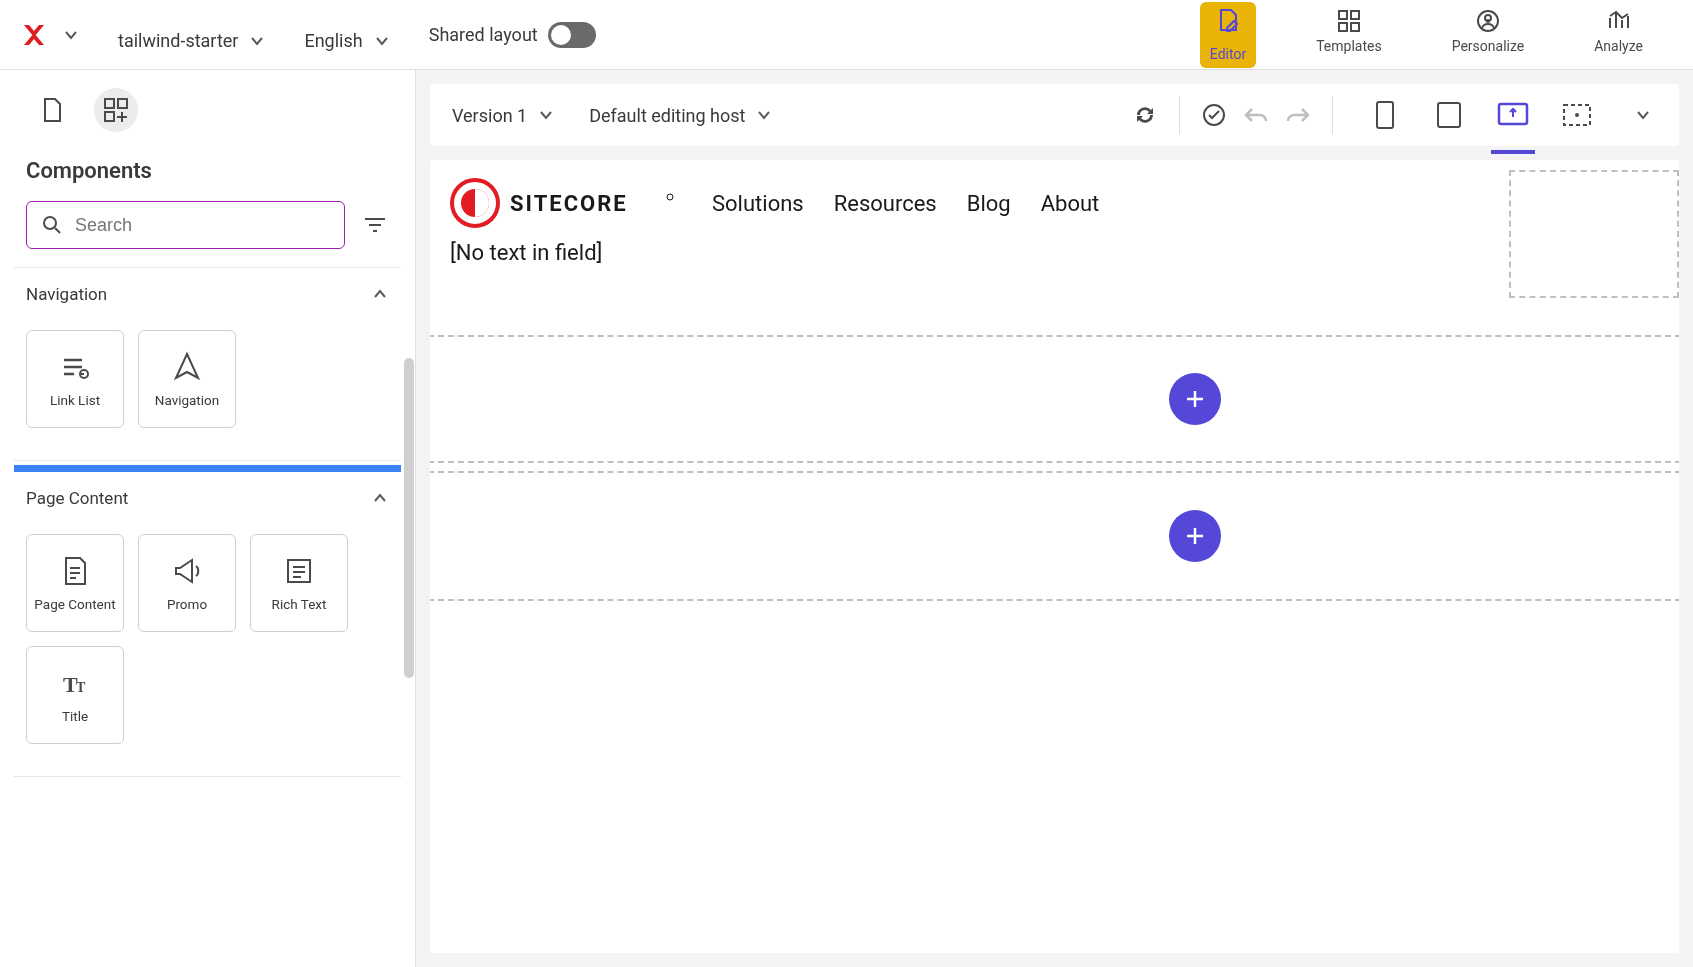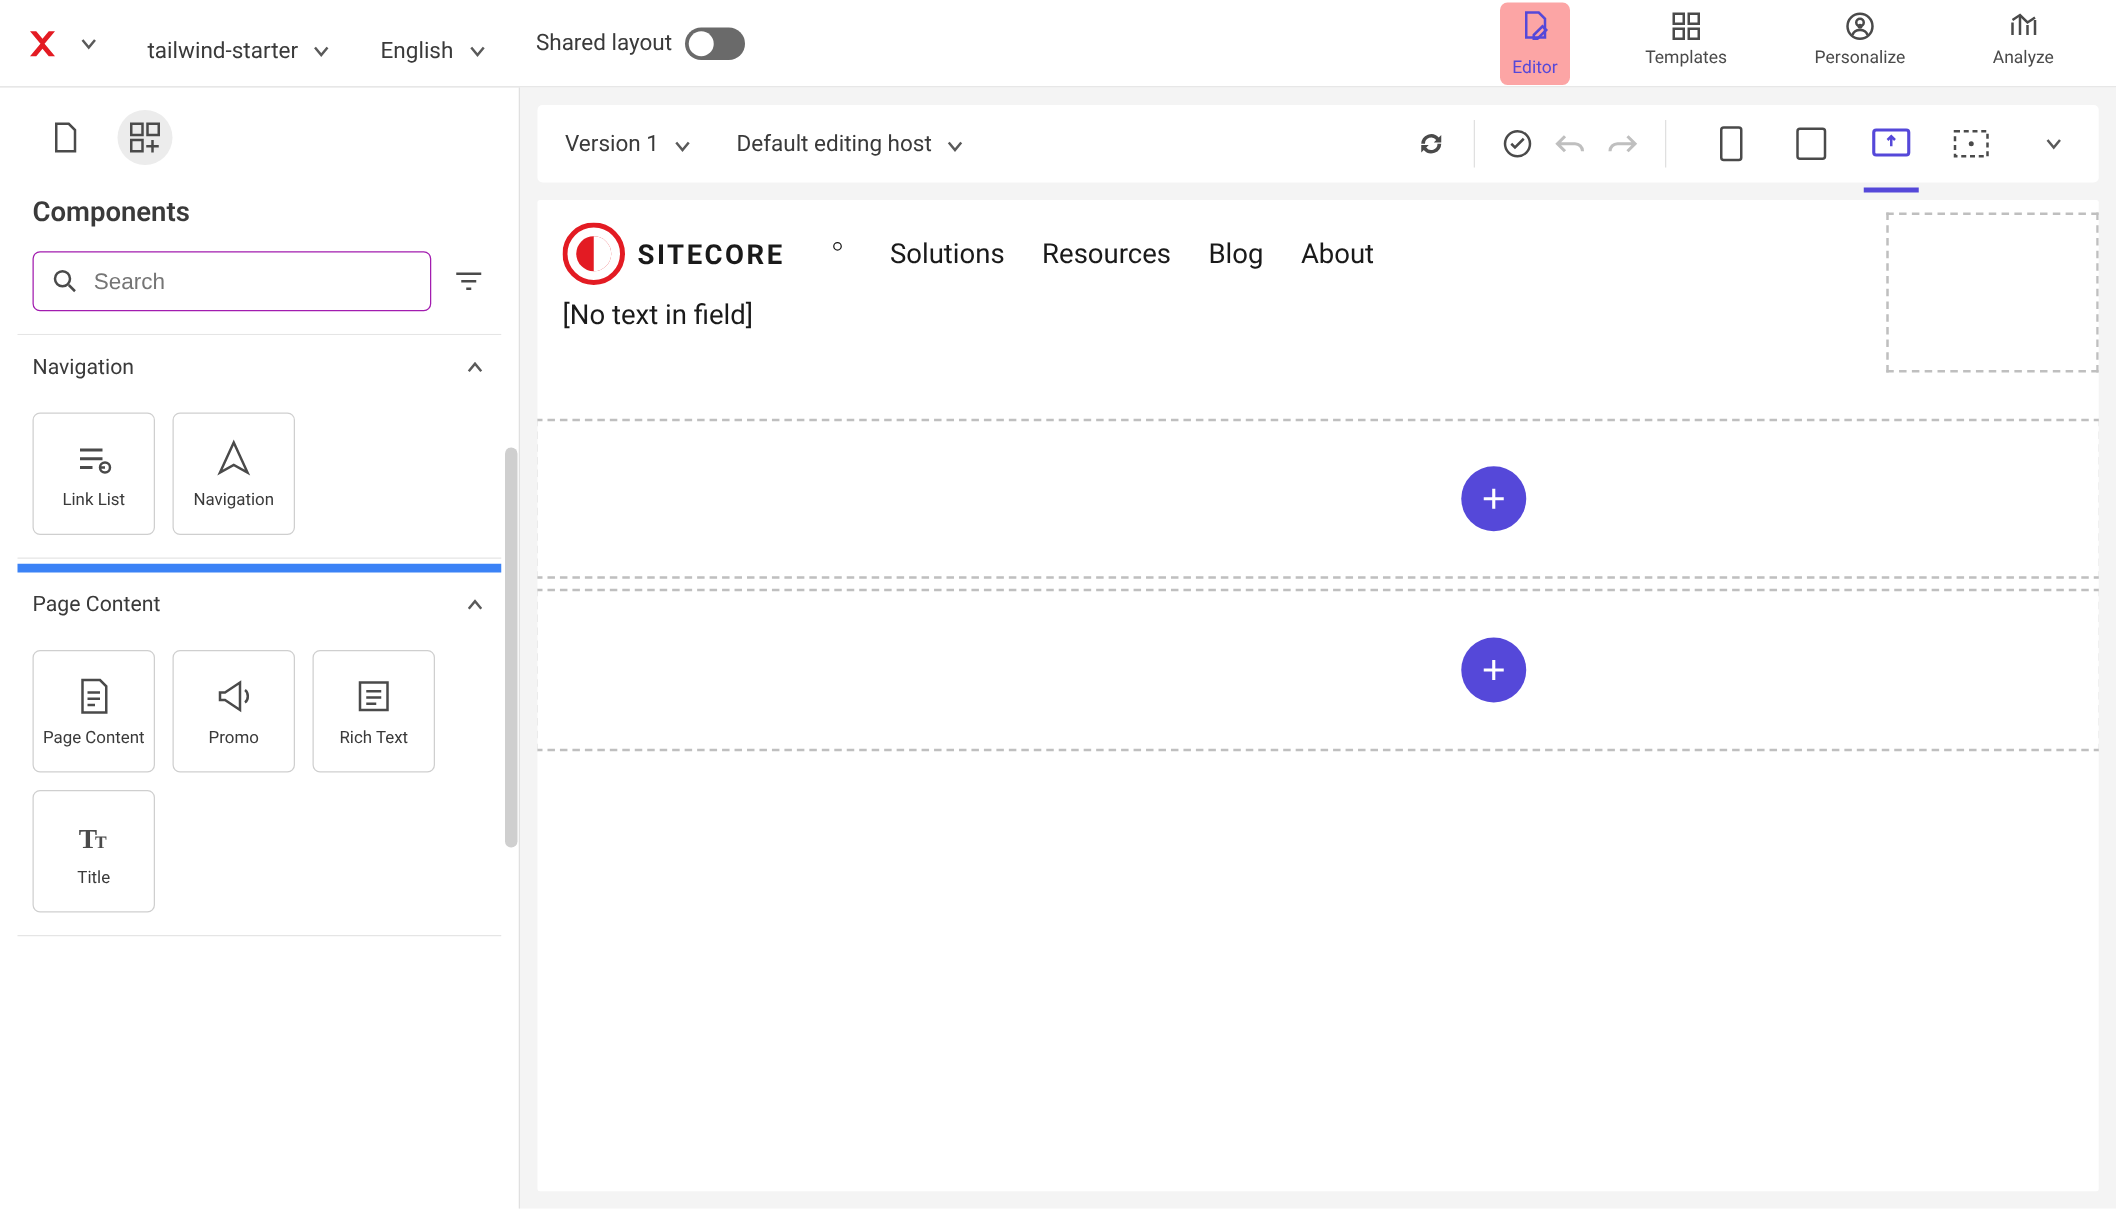--- a/index.html
+++ b/index.html
@@ -10,21 +10,21 @@
     .logo-block { display: flex; align-items: center; gap: 14px; }
     .logo-x { width: 28px; height: 28px; position: relative; }
     .chev { width: 18px; height: 18px; }
     .tb-select { display: flex; align-items: center; gap: 10px; margin-left: 38px; font-size: 18px; color: #3a3a3a; cursor: pointer; margin-top: 12px; }
     .shared-layout { display: flex; align-items: center; gap: 10px; margin-left: 38px; font-size: 18px; color: #3a3a3a; }
     .toggle { width: 48px; height: 26px; border-radius: 13px; background: #6a6a6a; position: relative; }
     .toggle::after { content: ''; position: absolute; width: 20px; height: 20px; border-radius: 50%; background: #fff; top: 3px; left: 3px; }
     
     .modetabs { margin-left: auto; display: flex; gap: 50px; align-items: flex-start; padding-right: 20px; }
     .modetab { display: flex; flex-direction: column; align-items: center; gap: 4px; cursor: pointer; position: relative; padding: 6px 10px; }
-    .modetab.active { background: #fca5a5; border-radius: 6px; gap: 12px; }
+    .modetab.active { background: #eab308; border-radius: 6px; gap: 12px; }
     .modetab.active .mt-label { color: #5548d9; }
     .mt-label { font-size: 14px; color: #4a4a4a; }
     .mt-icon { width: 26px; height: 26px; }
     
     
     .main { display: flex; height: calc(100vh - 70px); }
     
     
     .sidebar { width: 416px; border-right: 1px solid #e0e0e0; display: flex; flex-direction: column; position: relative; }
     .side-tabs { display: flex; gap: 20px; padding: 18px 30px 12px; }
@@ -34,32 +34,32 @@
     .search-row { display: flex; align-items: center; gap: 16px; padding: 8px 26px 18px; }
     .searchbox { flex: 1; display: flex; align-items: center; gap: 12px; border: 1px solid #a21caf; border-radius: 6px; padding: 12px 14px; }
     .searchbox input { border: none; outline: none; font-size: 18px; flex: 1; background: transparent; }
     .filter-btn { width: 28px; height: 28px; cursor: pointer; }
     
     .sections { flex: 1; overflow-y: auto; padding: 0 14px 18px; }
     .section { border-top: 7px solid #3b82f6; margin: 0 0 4px; }
     .section:first-child { border-top: 1px solid #e5e5e5; }
     .sec-head { display: flex; align-items: center; justify-content: space-between; padding: 16px 12px; cursor: pointer; }
     .sec-title { font-size: 17px; color: #3a3a3a; }
-    .sec-body { display: flex; flex-wrap: wrap; gap: 14px; padding: 10px 12px 18px; border-bottom: 1px solid #e5e5e5; }
+    .sec-body { display: flex; flex-wrap: wrap; gap: 14px; padding: 10px 12px 32px; border-bottom: 1px solid #e5e5e5; }
     
     .comp { width: 98px; height: 98px; border: 1px solid #cfcfcf; border-radius: 6px; display: flex; flex-direction: column; align-items: center; justify-content: center; gap: 8px; cursor: grab; }
     .comp-icon { width: 34px; height: 34px; display: flex; align-items: center; justify-content: center; }
     .comp-label { font-size: 13.5px; color: #3a3a3a; text-align: center; padding: 0 4px; }
     
     .scroll-handle { position: absolute; right: 1px; top: 288px; width: 10px; height: 320px; background: #cfcfcf; border-radius: 5px; }
     
     
     .canvas-wrap { flex: 1; background: #f4f4f4; display: flex; flex-direction: column; padding: 14px; gap: 14px; }
     .canvas-bar { background: #fff; border-radius: 4px; height: 62px; display: flex; align-items: center; padding: 0 22px; gap: 20px; }
-    .cb-select { display: flex; align-items: flex-end; gap: 10px; font-size: 18px; color: #3a3a3a; cursor: pointer; }
+    .cb-select { display: flex; align-items: center; gap: 10px; font-size: 18px; color: #3a3a3a; cursor: pointer; }
     .cb-sep { width: 1px; height: 38px; background: #e0e0e0; margin: 0 6px; }
     .cb-icons-right { margin-left: auto; display: flex; align-items: center; gap: 14px; }
     .cb-icon { width: 28px; height: 28px; display: flex; align-items: center; justify-content: center; cursor: pointer; }
     .device-tabs { display: flex; align-items: center; gap: 20px; margin-left: 10px; }
     .device-tab { width: 44px; height: 44px; display: flex; align-items: center; justify-content: center; cursor: pointer; position: relative; }
     .device-tab.active::after { content: ''; position: absolute; bottom: -17px; left: 0; right: 0; height: 4px; background: #5548d9; }
     
     .canvas { flex: 1; background: #fff; border-radius: 2px; position: relative; overflow: hidden; }
     .site-header { display: flex; align-items: center; gap: 32px; padding: 18px 20px 0; }
     .site-logo { display: flex; align-items: center; gap: 10px; }

